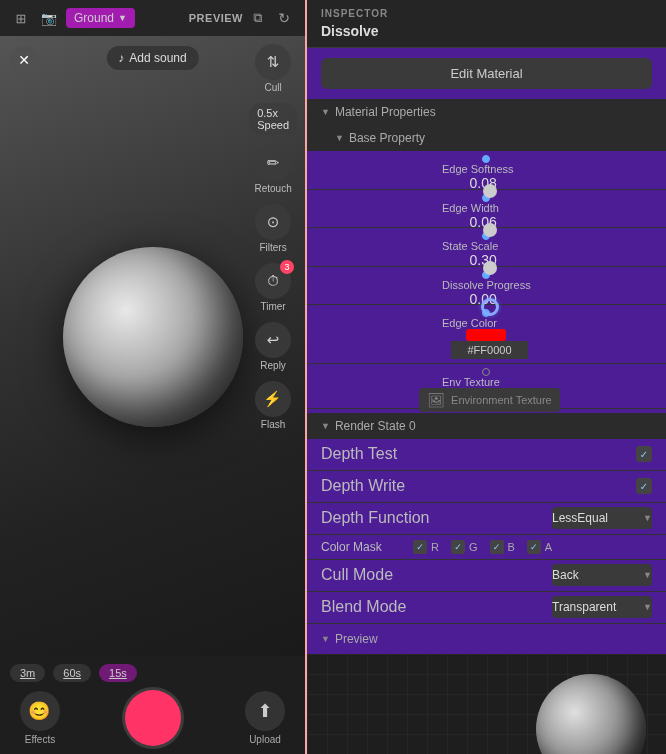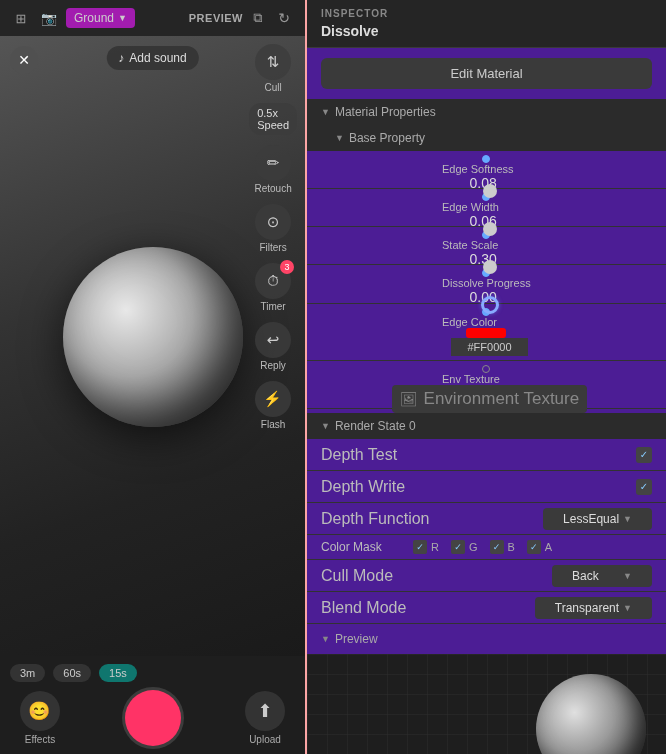--- a/index.html
+++ b/index.html
@@ -186,33 +186,34 @@
     .preview-bottom {
       background: #1e1e1e;
       padding: 8px 10px;
     }
 
     .time-controls {
       display: flex;
       gap: 8px;
       align-items: center;
       margin-bottom: 8px;
+      text-decoration: underline;
     }
 
     .time-badge {
       background: #333;
       border-radius: 10px;
       padding: 3px 10px;
       font-size: 11px;
       color: #ccc;
       cursor: pointer;
     }
 
     .time-badge.active {
-      background: #0f766e;
+      background: #701a75;
     }
 
     .bottom-actions {
       display: flex;
       justify-content: space-between;
       align-items: center;
       padding: 0 10px;
     }
 
     .action-item {
@@ -414,21 +415,21 @@
       padding: 4px 8px;
       flex: 1;
     }
 
     .env-icon {
       font-size: 14px;
       color: #888;
     }
 
     .env-text {
-      font-size: 17px;
+      font-size: 11px;
       color: #888;
     }
 
     
     .render-section {
       margin-top: 4px;
     }
 
     .render-row {
       display: flex;
@@ -455,21 +456,21 @@
       font-size: 10px;
       color: #88ccff;
       cursor: pointer;
     }
 
     .render-dropdown {
       display: flex;
       align-items: center;
       background: #3a3a3a;
       border-radius: 4px;
-      padding: 4px 20px;
+      padding: 4px 0;
       gap: 4px;
       cursor: pointer;
       min-width: 100px;
       justify-content: space-between;
     }
 
     .render-dropdown-text {
       font-size: 12px;
       color: #ddd;
     }

